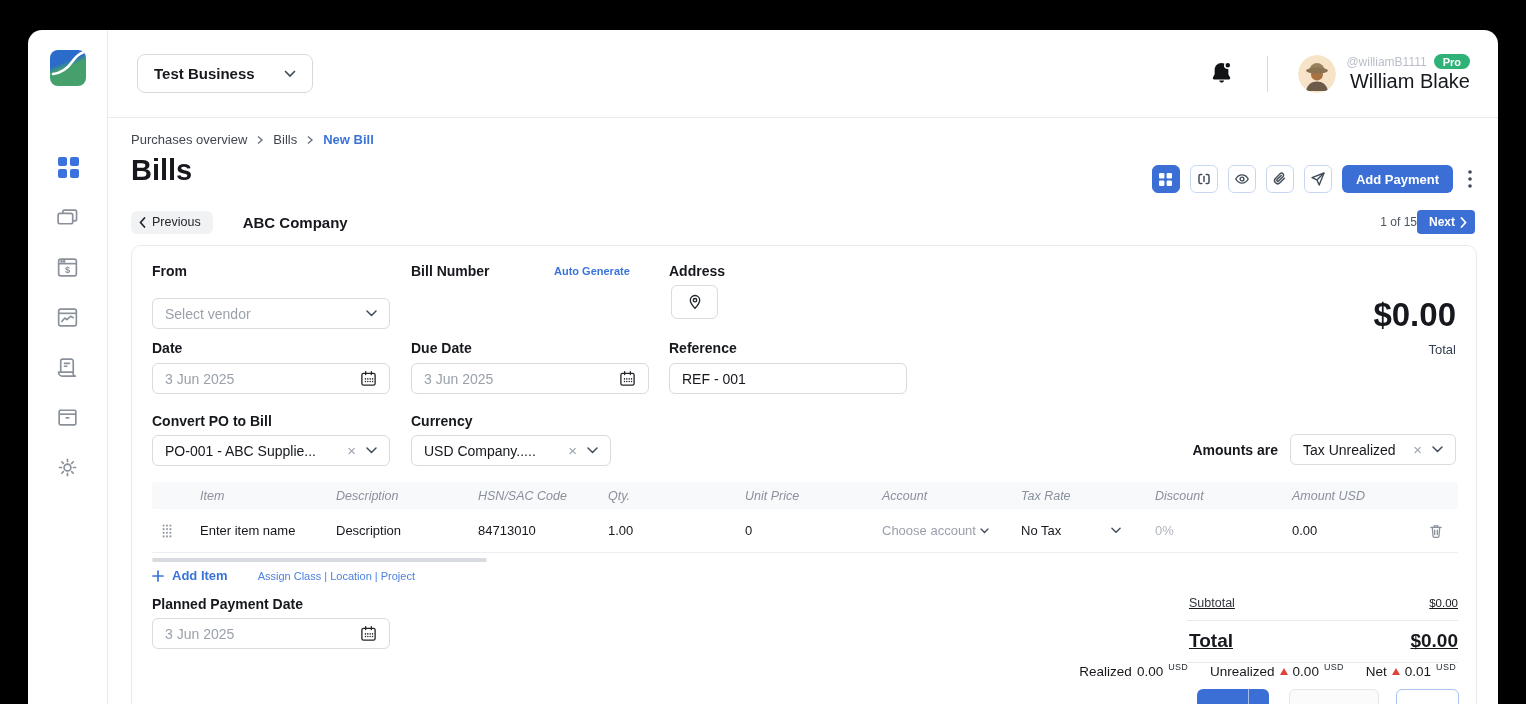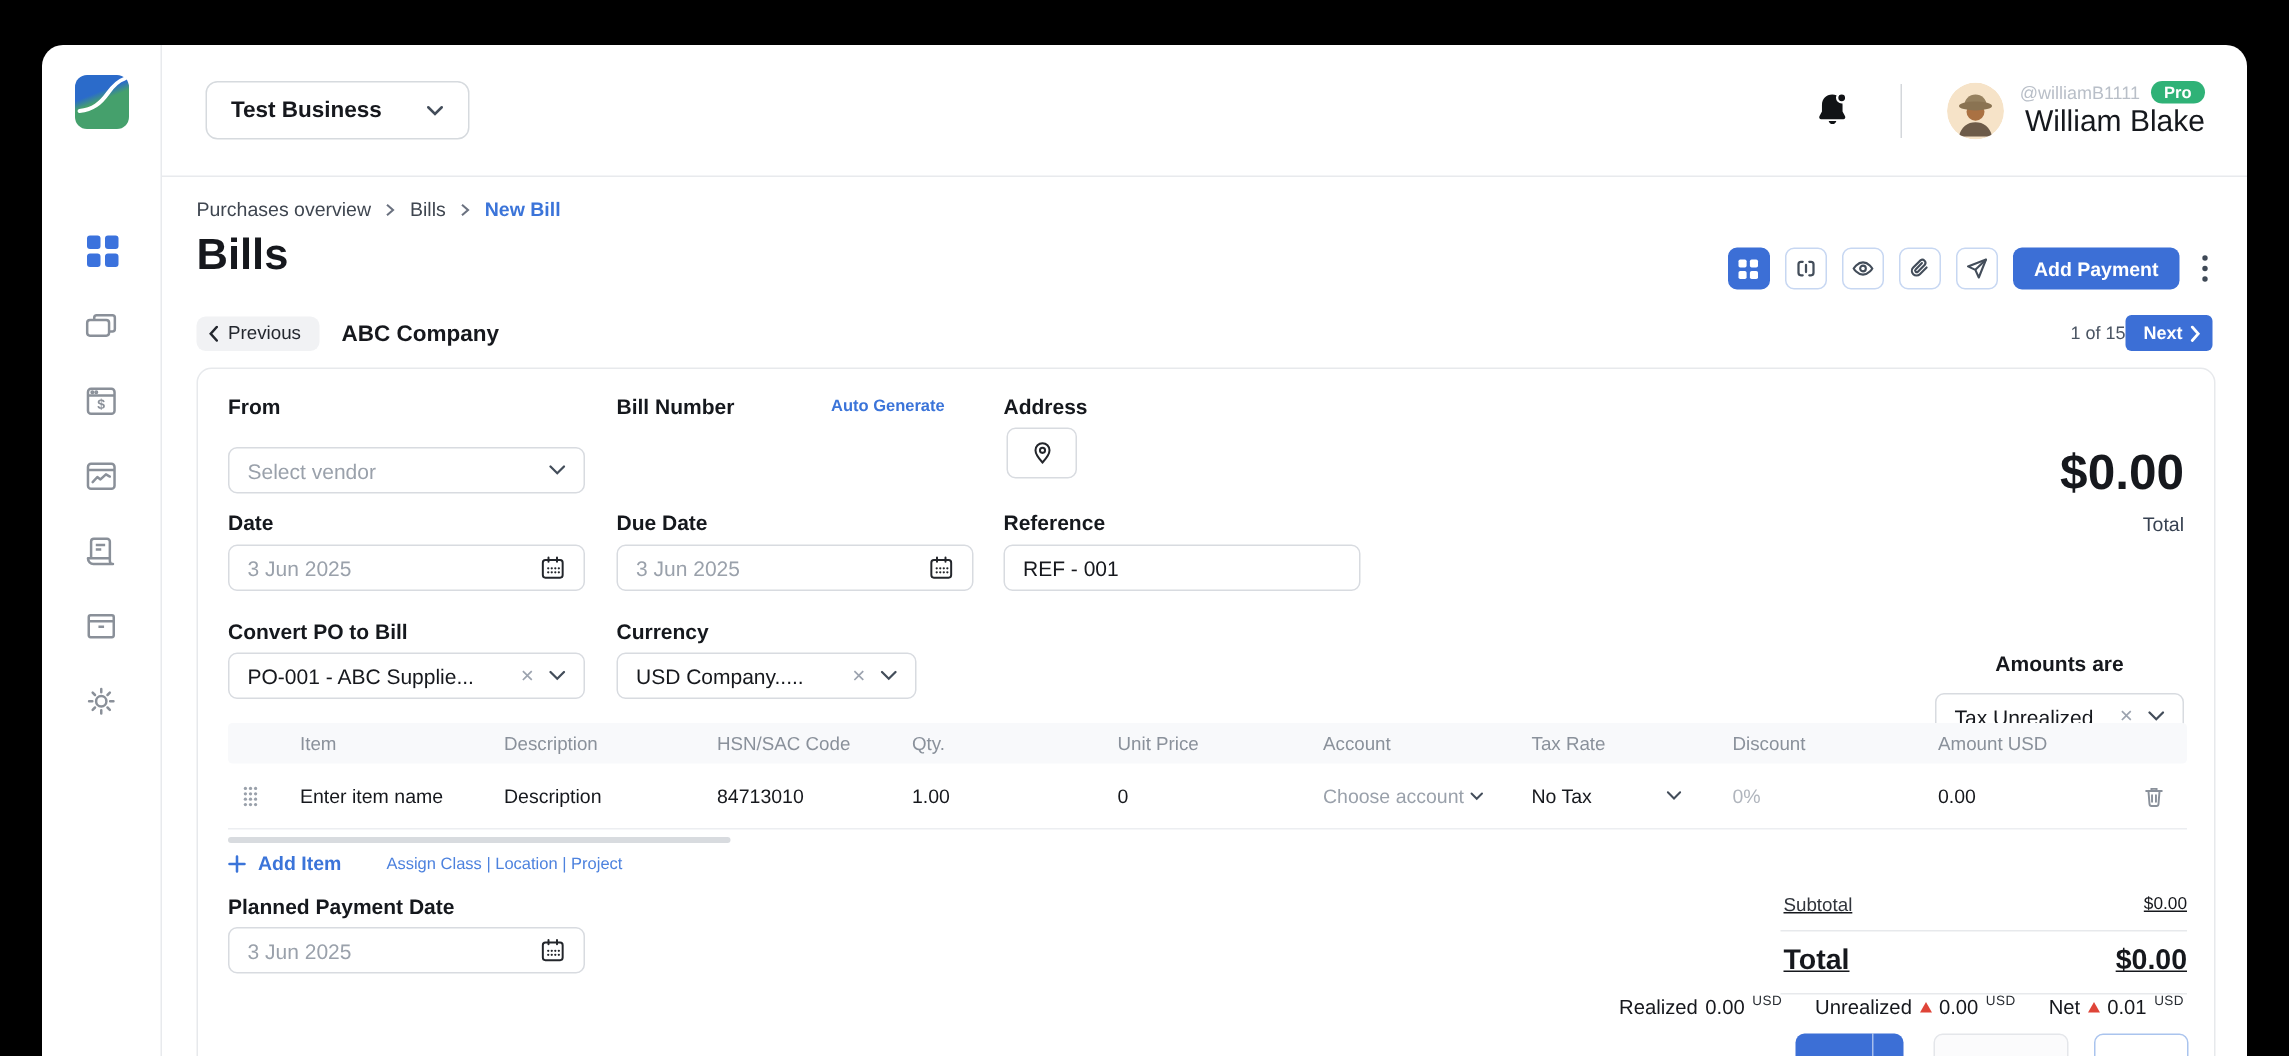--- a/index.html
+++ b/index.html
@@ -37,49 +37,49 @@
   .icon-btn { width:28px; height:28px; border:1px solid #c7d7f2; border-radius:6px; background:#fff;
     display:flex; align-items:center; justify-content:center; cursor:pointer; }
   .icon-btn.primary { background:#3c6fd6; border-color:#3c6fd6; }
   .btn-primary { background:#3c6fd6; color:#fff; border:none; border-radius:6px; height:28px; padding:0 14px;
     font-size:13px; font-weight:700; font-family:inherit; cursor:pointer; }
   .kebab { width:14px; height:28px; display:flex; align-items:center; justify-content:center; cursor:pointer; }
 
   .record-row { position:absolute; left:23px; right:23px; top:92px; display:flex; align-items:center; }
   .btn-prev { height:23px; background:#f1f2f4; border:none; border-radius:6px; padding:0 12px 0 8px; font-size:12.5px;
     font-family:inherit; color:#23272e; display:flex; align-items:center; gap:6px; cursor:pointer; }
-  .company { font-size:15px; font-weight:700; margin-left:15px; }
+  .company { font-size:15px; font-weight:700; margin-left:30px; }
   .rec-right { margin-left:auto; display:flex; align-items:center; gap:0; }
   .position { font-size:12px; color:#4b5563; }
   .btn-next { height:24px; background:#3c6fd6; border:none; border-radius:4px; padding:0 8px 0 12px; color:#fff;
     font-size:12px; font-weight:700; font-family:inherit; display:flex; align-items:center; gap:5px; cursor:pointer; }
 
   
   .card { position:absolute; left:23px; top:127px; width:1346px; height:500px;
     border:1px solid #e7e9ec; border-radius:10px; background:#fff; }
   .flabel { font-size:14px; font-weight:700; color:#15181d; position:absolute; }
   .input, .select { position:absolute; height:31px; border:1px solid #d8dbe0; border-radius:6px; background:#fff;
     display:flex; align-items:center; padding:0 12px; font-size:14px; cursor:text; }
   .select { cursor:pointer; }
   .ph { color:#9aa1ab; }
   .val { color:#16181d; }
   .grow { flex:1; min-width:0; white-space:nowrap; overflow:hidden; }
   .clear-x { color:#9ca3af; font-size:15px; margin-right:10px; cursor:pointer; }
 
   .big-total { position:absolute; right:20px; top:50px; font-size:33px; font-weight:700; text-align:right; }
   .big-total-label { position:absolute; right:20px; top:96px; font-size:13px; color:#374151; }
 
-  .amounts-wrap { position:absolute; right:20px; top:188px; display:flex; align-items:center; gap:12px;flex-direction:column; }
+  .amounts-wrap { position:absolute; right:20px; top:188px; display:flex; align-items:center; gap:12px; }
   .amounts-label { font-size:14px; font-weight:700; }
   .amounts-select { position:static; width:166px; }
 
   
   .tbl { position:absolute; left:20px; top:236px; width:1306px; }
   .tbl-head { display:flex; background:#f8f9fb; height:27px; align-items:center; border-radius:3px;
-    font-size:12.5px; color:#8a919b; }
+    font-size:12.5px; color:#8a919b;font-style:italic; }
   .tbl-row { display:flex; height:44px; align-items:center; border-bottom:1px solid #eceef1; font-size:13px; }
   .c0{width:30px; display:flex; justify-content:center;} .c1{width:136px;} .c2{width:142px;} .c3{width:130px;}
   .c4{width:137px;} .c5{width:137px;} .c6{width:139px;} .c7{width:134px;} .c8{width:137px;} .c9{width:139px;}
   .c10{width:45px; display:flex; justify-content:center;}
   .cell { padding-left:18px; white-space:nowrap; overflow:hidden; }
   .cell-flex { display:flex; align-items:center; gap:4px; }
   .tax-cell { display:flex; align-items:center; justify-content:space-between; padding-right:16px; }
 
   .scroll-thumb { position:absolute; left:20px; top:312px; width:335px; height:4px; background:#d8dbdf; border-radius:2px; }
 

